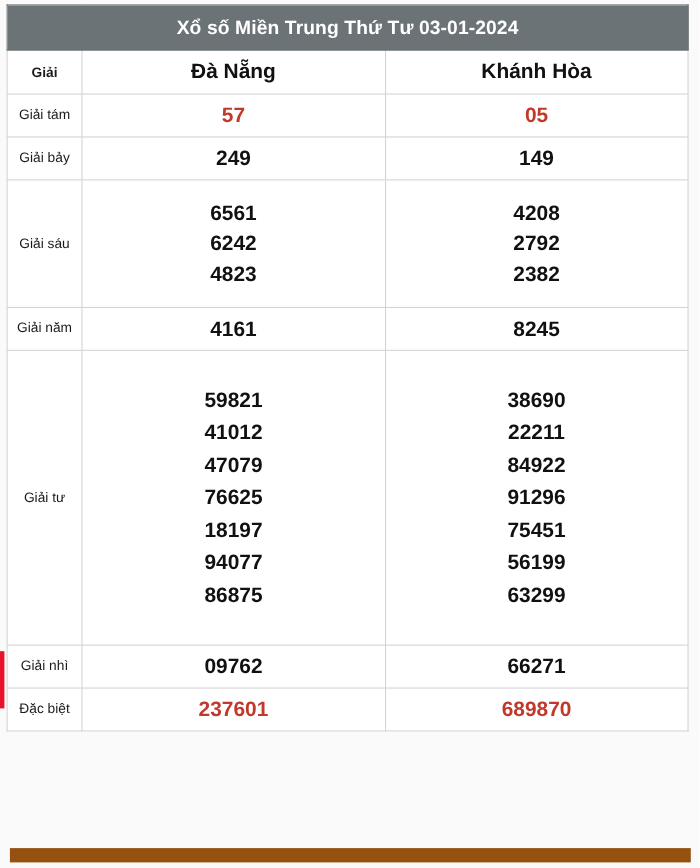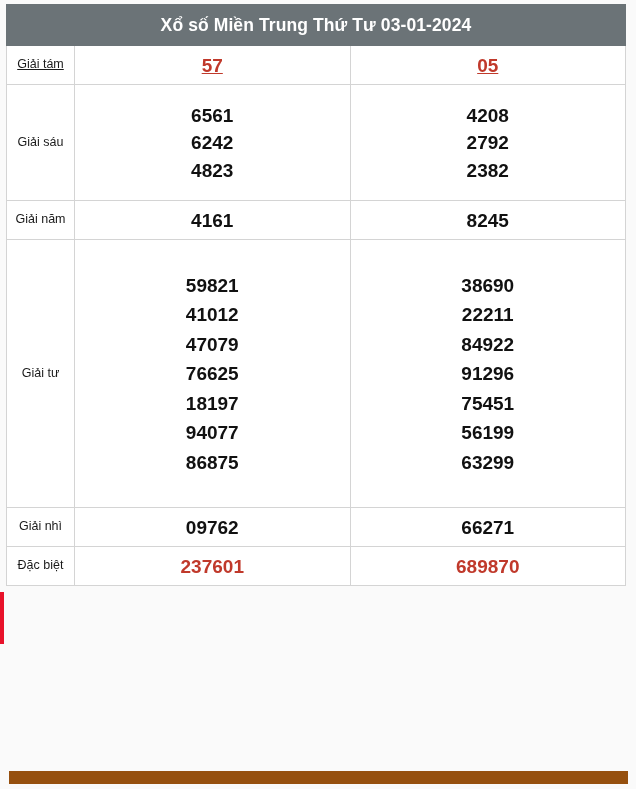--- a/index.html
+++ b/index.html
@@ -99,21 +99,21 @@
     line-height: 1.0;
   }
   .num-cell .num-line {
     display: block;
   }
   .num-cell.highlight {
     color: #c0392b;
   }
 
   
-  tr.r-8  td { height: 38px; text-decoration: underline; }
+  tr.r-8  td { height: 38px; }
   tr.r-7  td { height: 38px; }
   tr.r-6  td { height: 115px; }
   tr.r-5  td { height: 38px; }
   tr.r-4  td { height: 267px; }
   tr.r-3  td { height: 77px; }
   tr.r-2  td { height: 38px; }
   tr.r-1  td { height: 38px; }
   tr.r-db td { height: 38px; }
 
   
@@ -141,30 +141,44 @@
     <colgroup>
       <col class="c-label">
       <col class="c-prov">
       <col class="c-prov">
     </colgroup>
 
     <thead>
       <tr>
         <th class="title-cell" colspan="3">Xổ số Miền Trung Thứ Tư 03-01-2024</th>
       </tr>
+      <tr>
+        <th class="col-head-label">Giải</th>
+        <th class="col-head-prov">Đà Nẵng</th>
+        <th class="col-head-prov">Khánh Hòa</th>
+      </tr>
     </thead>
 
     <tbody id="table-body">
         <tr class="r-8">
           <td class="prize-label">Giải tám</td>
           <td class="num-cell highlight">
             <span class="num-line">57</span>
           </td>
           <td class="num-cell highlight">
             <span class="num-line">05</span>
+          </td>
+        </tr>
+        <tr class="r-7">
+          <td class="prize-label">Giải bảy</td>
+          <td class="num-cell">
+            <span class="num-line">249</span>
+          </td>
+          <td class="num-cell">
+            <span class="num-line">149</span>
           </td>
         </tr>
         <tr class="r-6">
           <td class="prize-label">Giải sáu</td>
           <td class="num-cell">
             <span class="num-line">6561</span>
             <span class="num-line">6242</span>
             <span class="num-line">4823</span>
           </td>
           <td class="num-cell">

